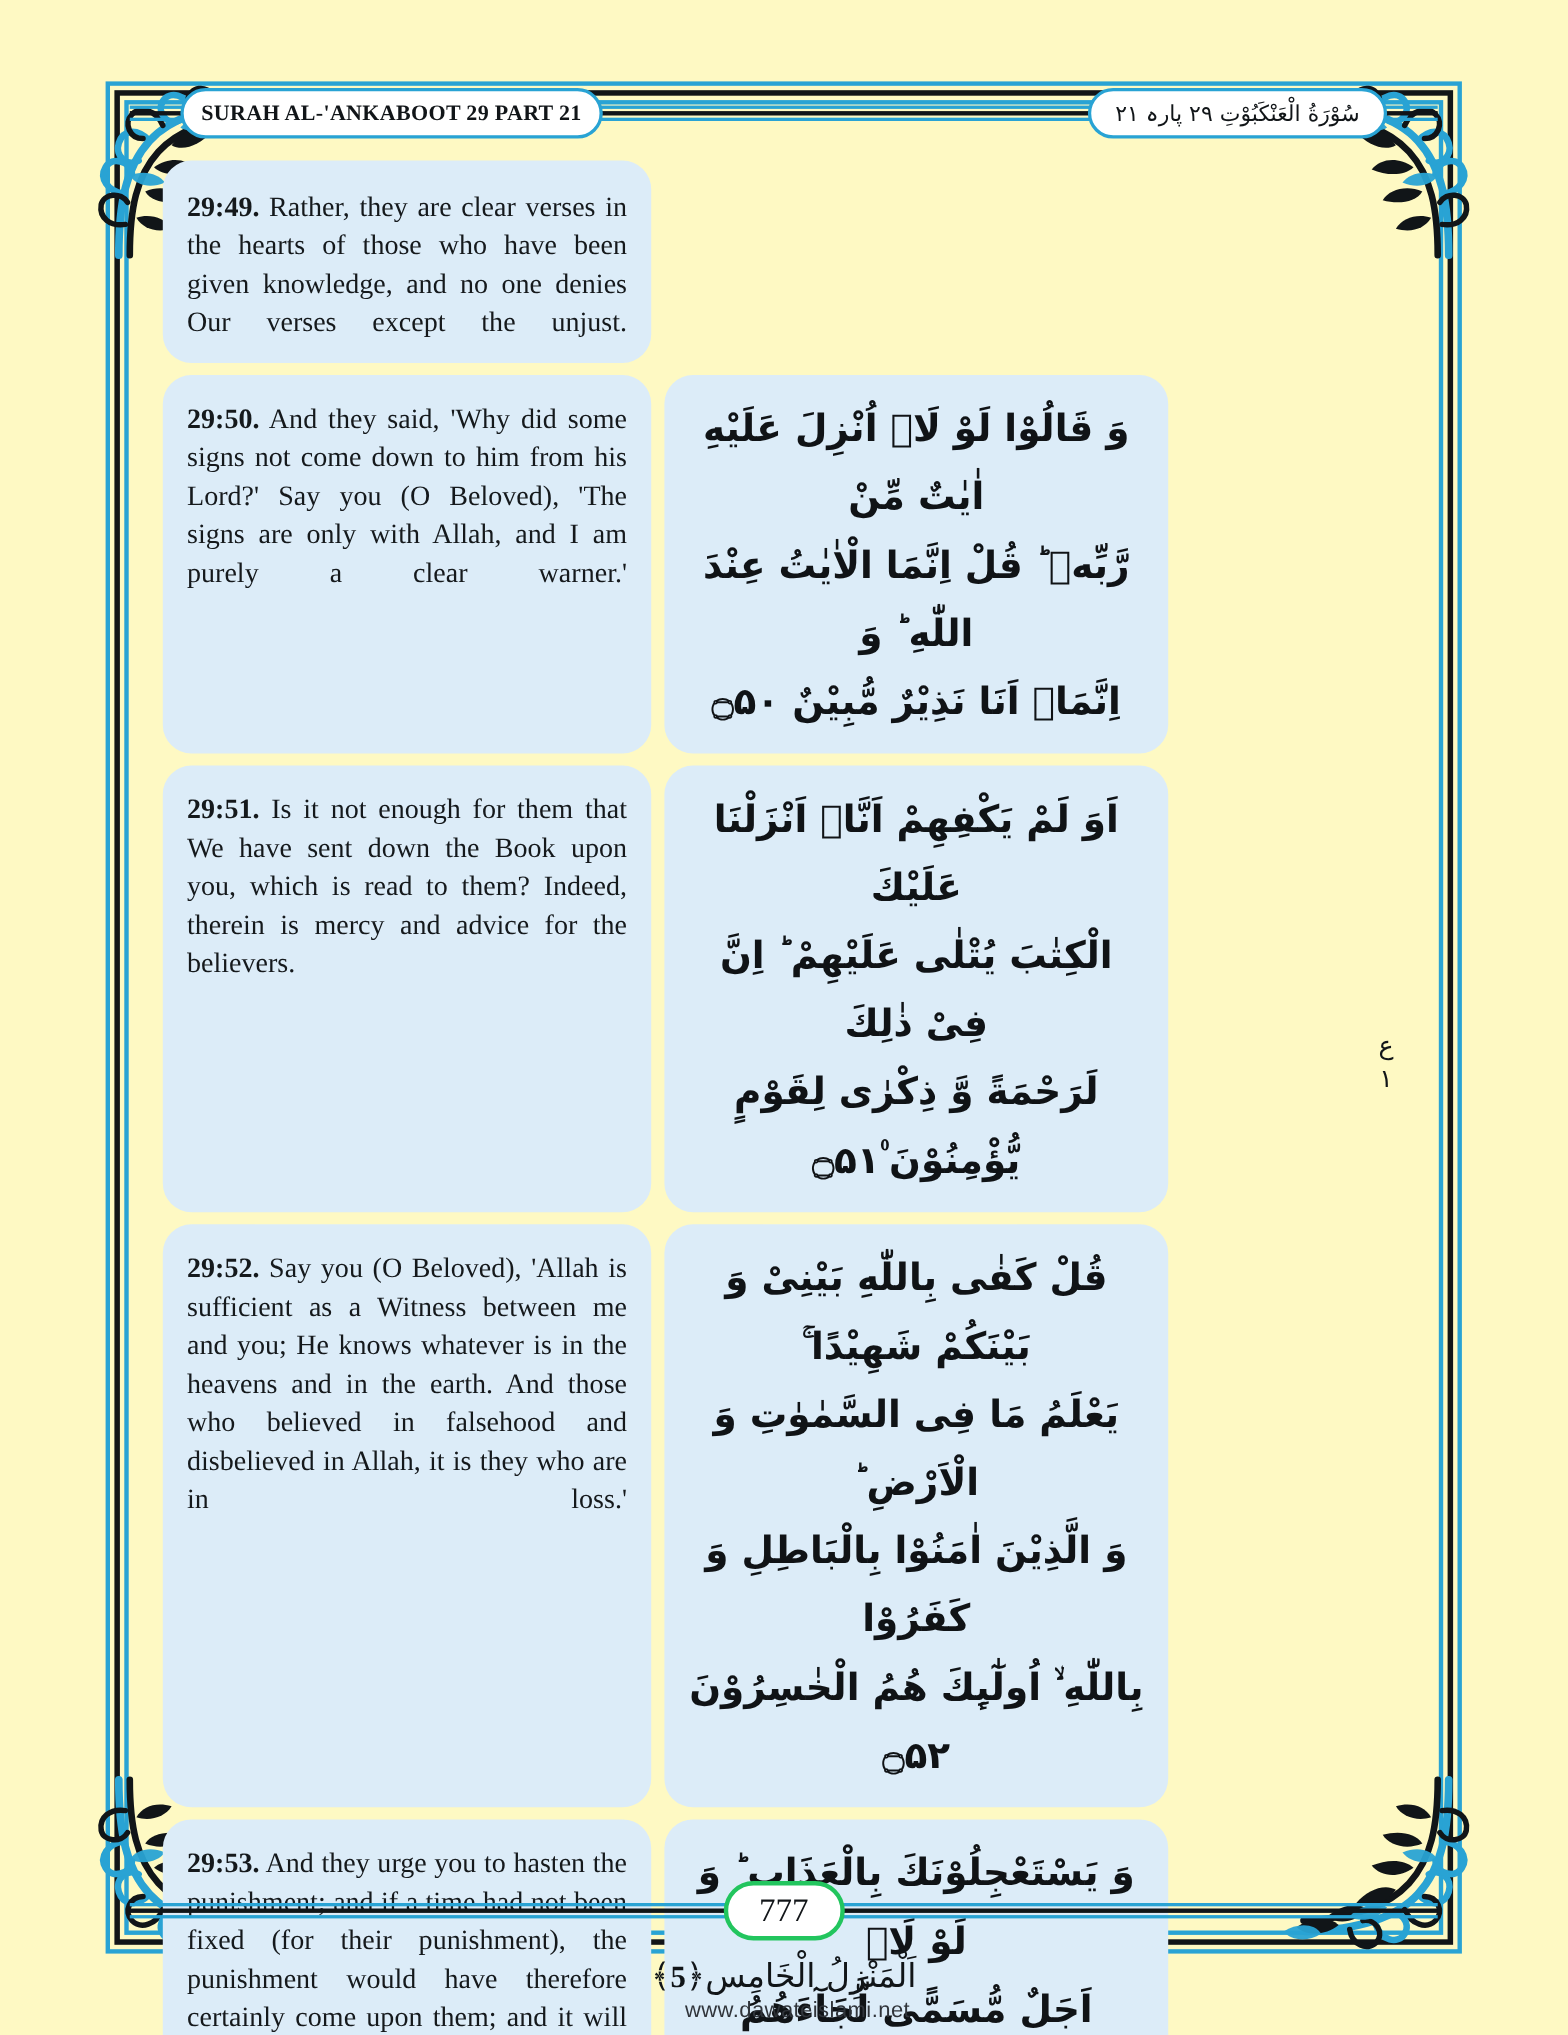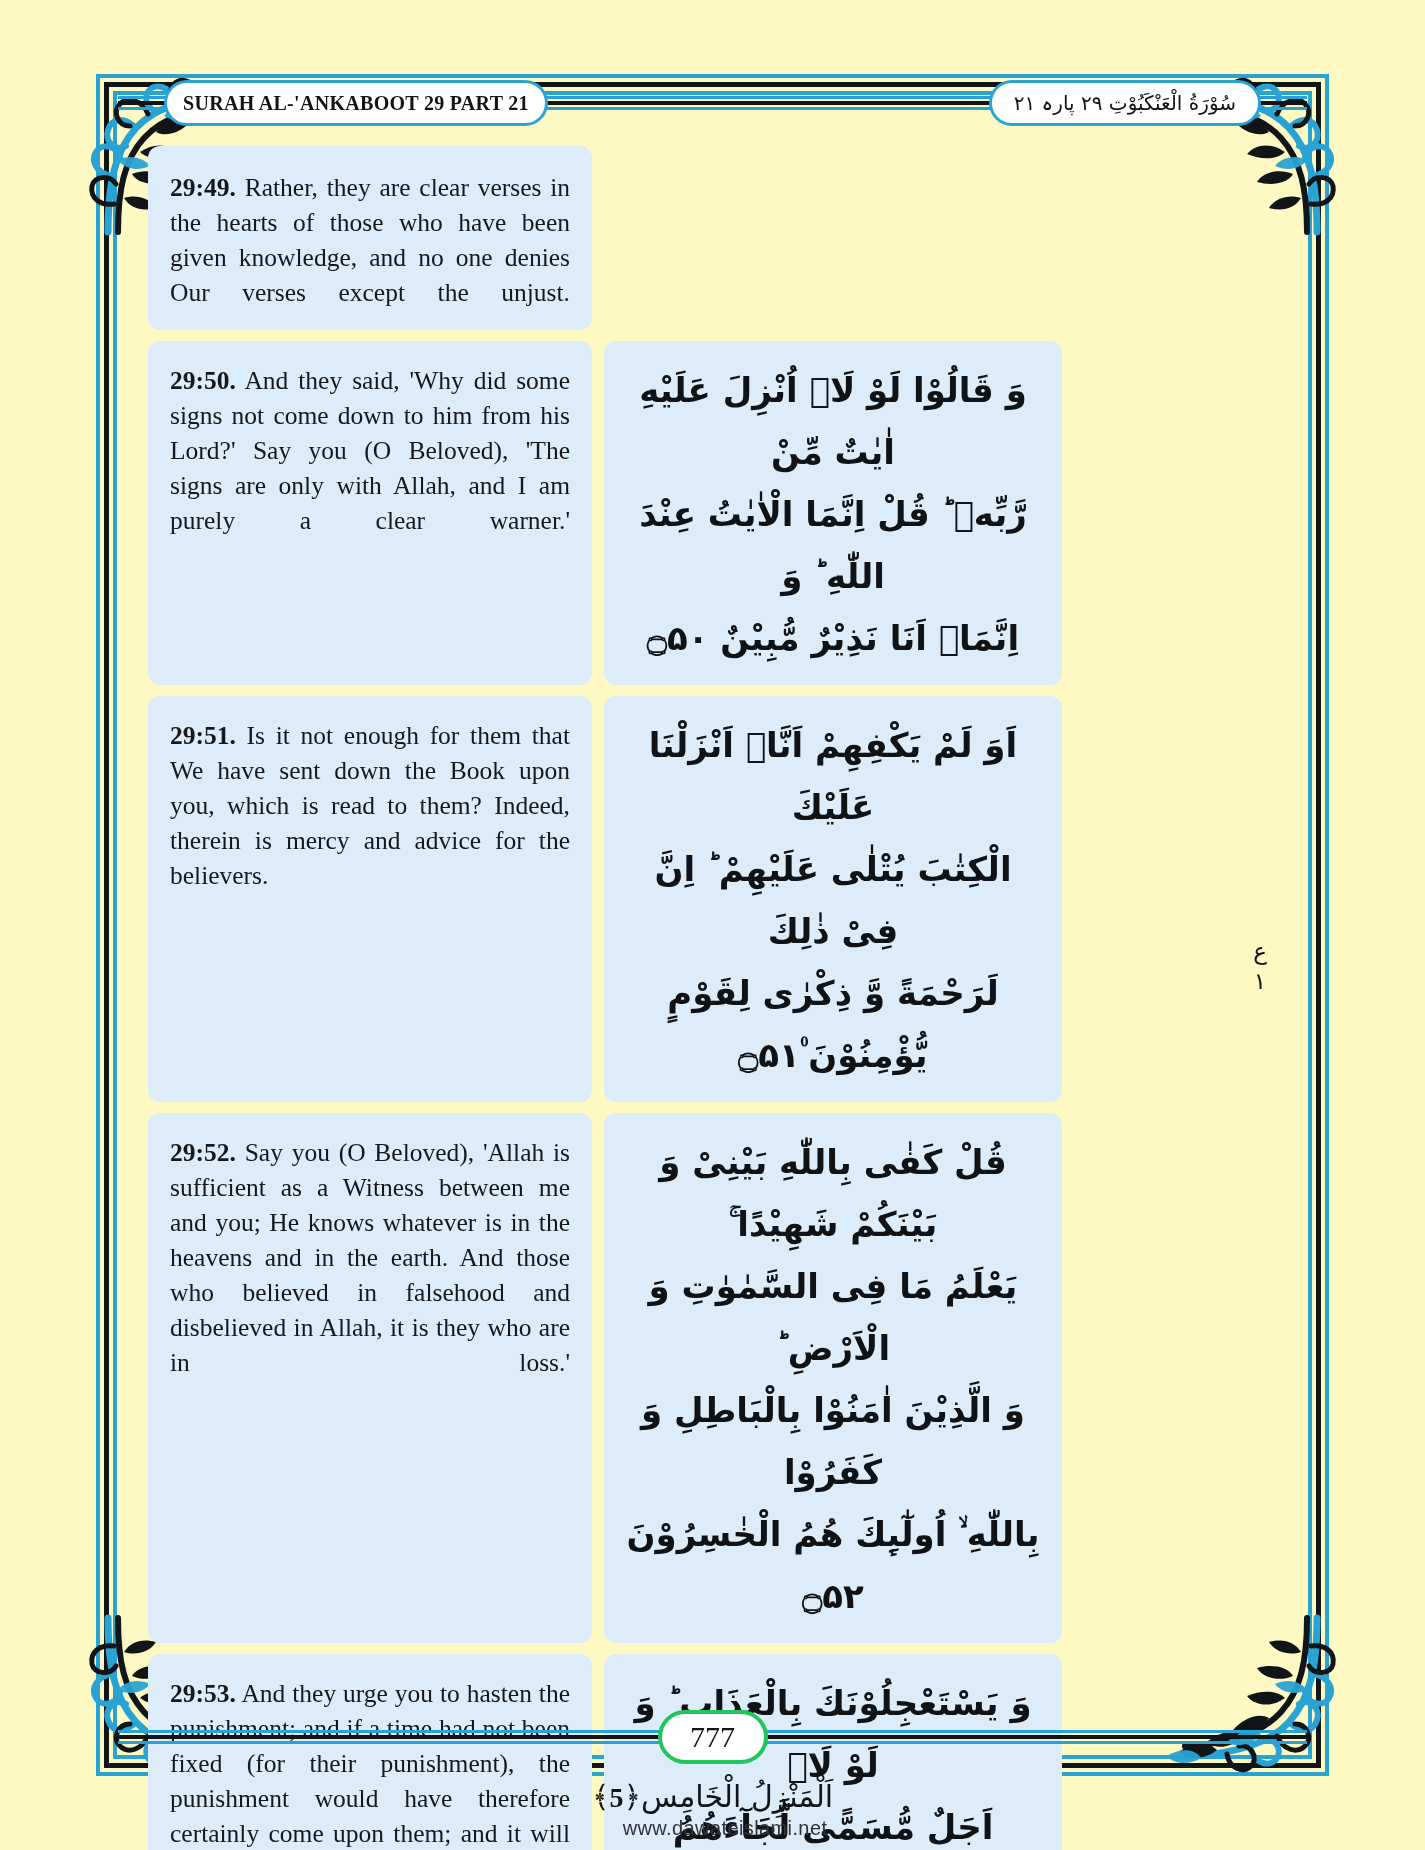--- a/index.html
+++ b/index.html
@@ -126,21 +126,21 @@
     width: 1130px;
     height: 1290px;
   }
   .verse-row {
     display: flex;
     gap: 12px;
     margin-bottom: 11px;
   }
   .cell {
     background: #dcecf8;
-    border-radius: 12px;
+    border-radius: 26px;
     box-sizing: border-box;
   }
   .cell-en {
     width: 444px;
     padding: 22px 22px 20px 22px;
     text-align: justify;
     text-align-last: justify;
     font-family: "Liberation Serif", "DejaVu Serif", serif;
     font-size: 25.5px;
     line-height: 35px;

